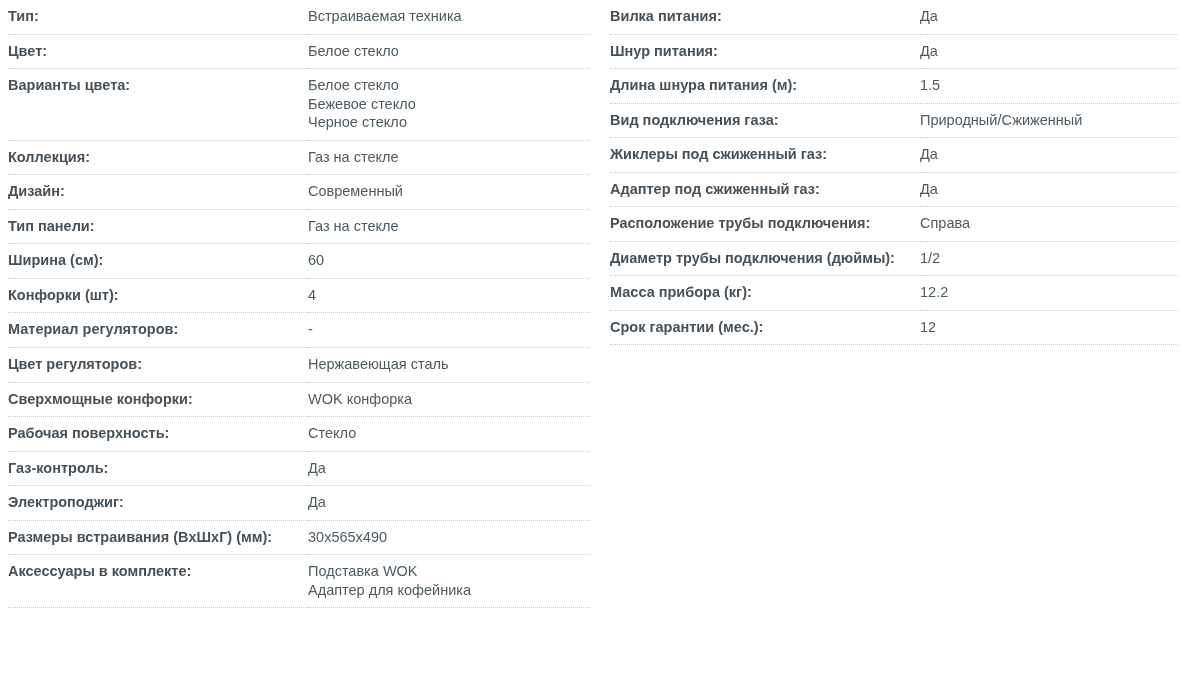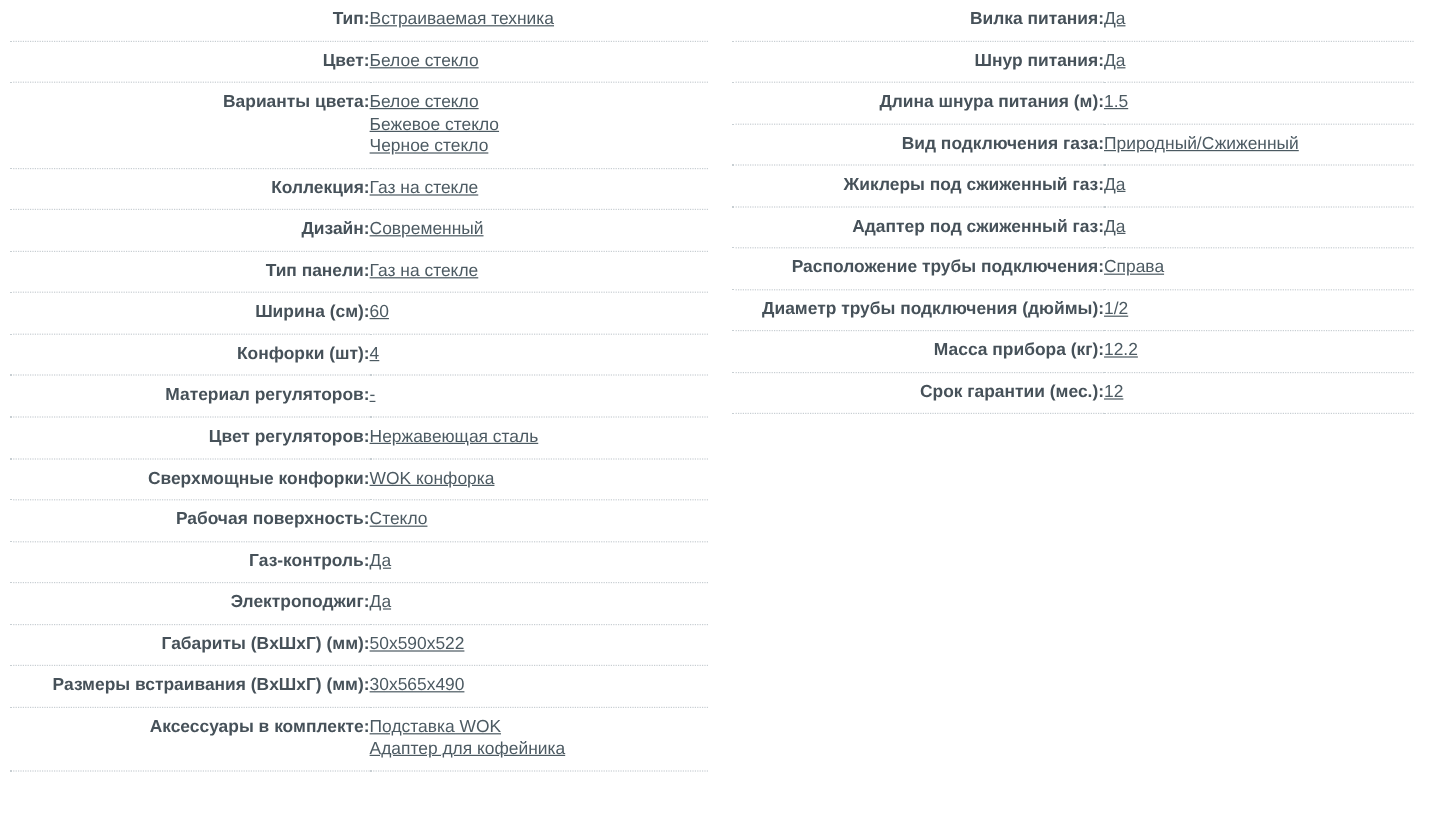--- a/index.html
+++ b/index.html
@@ -48,32 +48,30 @@
     vertical-align: top;
   }
   table.spec-table tr:last-child td {
     border-bottom: 1px dotted #c7ced2;
   }
   td.spec-name {
     font-weight: bold;
     color: #465159;
     width: 300px;
     padding-right: 10px;
-    text-align: right;
   }
   .spec-column.right td.spec-name {
     width: 310px;
   }
   td.spec-value {
     font-weight: normal;
     color: #4c5a62;
   }
   .spec-value .val-line {
     display: block;
-    text-decoration: underline;
   }
 </style>
 </head>
 <body>
 
 <div class="specs-wrap">
 
   <div class="spec-column left">
     <table class="spec-table">
       <tbody>
@@ -157,26 +155,20 @@
               <span class="val-line">Да</span>
             </td>
           </tr>
           <tr>
             <td class="spec-name">Электроподжиг:</td>
             <td class="spec-value">
               <span class="val-line">Да</span>
             </td>
           </tr>
           <tr>
-            <td class="spec-name">Габариты (ВxШxГ) (мм):</td>
-            <td class="spec-value">
-              <span class="val-line">50x590x522</span>
-            </td>
-          </tr>
-          <tr>
             <td class="spec-name">Размеры встраивания (ВxШxГ) (мм):</td>
             <td class="spec-value">
               <span class="val-line">30x565x490</span>
             </td>
           </tr>
           <tr>
             <td class="spec-name">Аксессуары в комплекте:</td>
             <td class="spec-value">
               <span class="val-line">Подставка WOK</span>
               <span class="val-line">Адаптер для кофейника</span>

